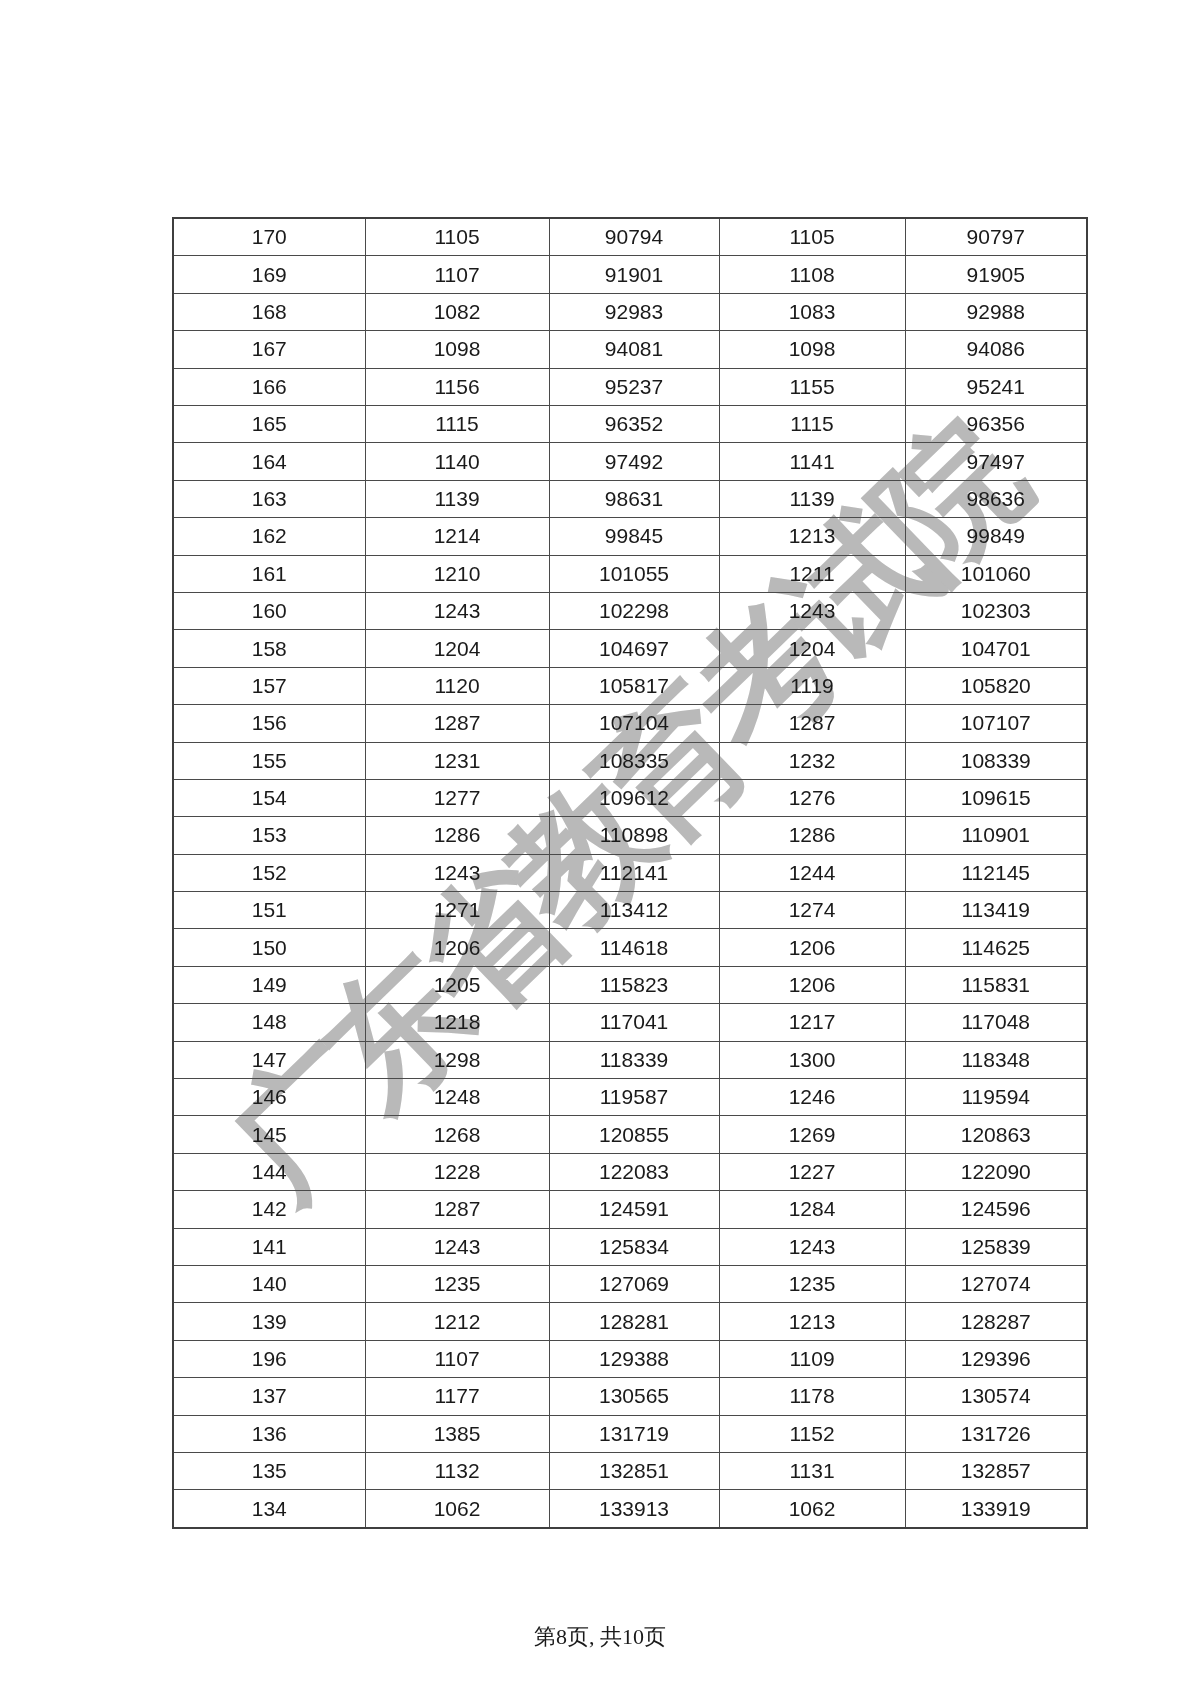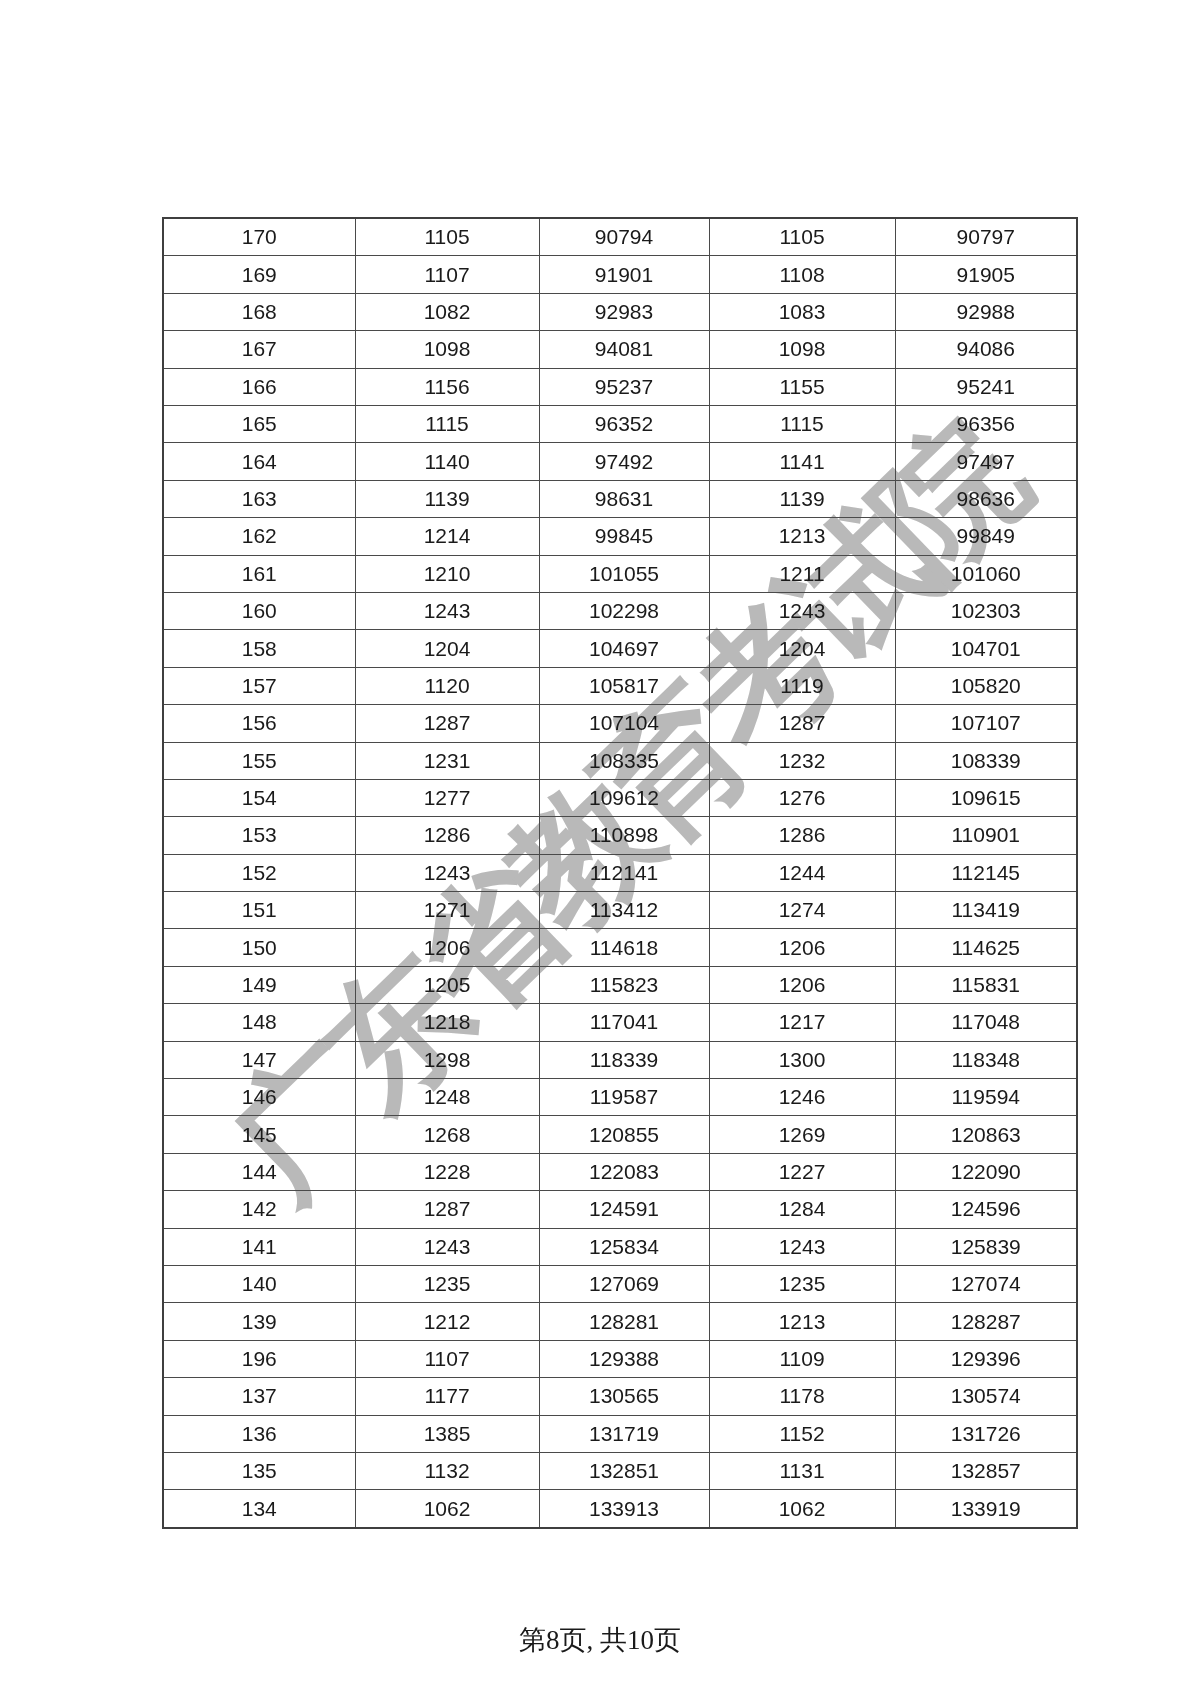--- a/index.html
+++ b/index.html
@@ -26,21 +26,21 @@
     font-weight: bold;
     letter-spacing: -12px;
     color: #adadad;
     opacity: 0.85;
     white-space: nowrap;
     z-index: 1;
     pointer-events: none;
   }
   .score-table {
     position: absolute;
-    left: 162px;
+    left: 172px;
     top: 217px;
     width: 914px;
     height: 1312px;
     border-collapse: collapse;
     table-layout: fixed;
     z-index: 2;
     background: transparent;
   }
   .score-table td {
     border: 1px solid #4a4a4a;
@@ -56,21 +56,21 @@
   .score-table {
     border: 2px solid #3f3f3f;
   }
   .footer {
     position: absolute;
     left: 0;
     top: 1622px;
     width: 1200px;
     text-align: center;
     font-family: "Liberation Serif", "DejaVu Serif", serif;
-    font-size: 27px;
+    font-size: 22px;
     color: #1a1a1a;
     z-index: 2;
   }
 </style>
 </head>
 <body>
 
 <div class="page">
   <div class="watermark">广东省教育考试院</div>
 

